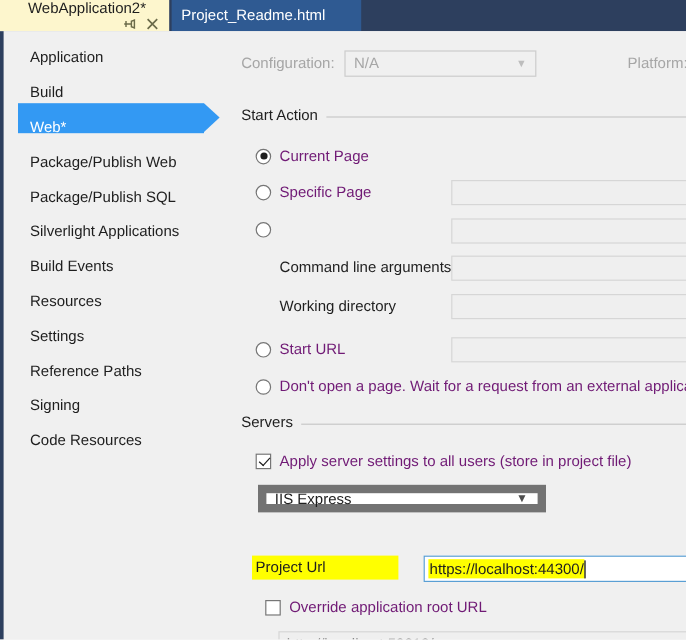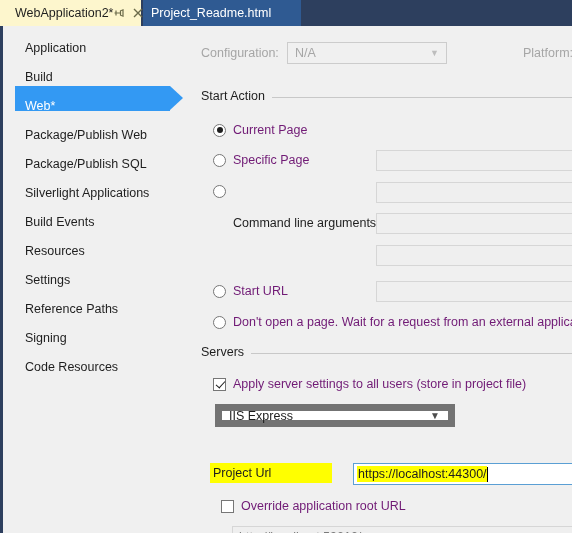--- a/index.html
+++ b/index.html
@@ -40,21 +40,22 @@
     display: flex;
     align-items: center;
     box-sizing: border-box;
     white-space: nowrap;
   }
   .tab-active {
     left: 0;
     width: 141px;
     background: #fdf6cd;
     color: #1e1e1e;
-    padding-left: 15px;
+    padding-left: 4px;
+    flex-direction: column;
   }
   .tab-active .tab-title {
     font-size: 12.5px;
     color: #1e1e1e;
   }
   .tab-inactive {
     left: 143px;
     width: 158px;
     background: #2f5a92;
     color: #ffffff;
@@ -433,20 +434,21 @@
       <span></span>
     </div>
 
     
     <span class="field-label" style="left:43px; top:190px;">Command line arguments</span>
     <div class="textbox-disabled" style="left:186px; top:187px; width:205px;">
       <span></span>
     </div>
 
     
+    <span class="field-label" style="left:43px; top:222px;">Working directory</span>
     <div class="textbox-disabled" style="left:186px; top:219px; width:205px;">
       <span></span>
     </div>
 
     
     <div class="radio-row" style="left:23px; top:258px;">
       <span class="radio"></span>
       <span>Start URL</span>
     </div>
     <div class="textbox-disabled" style="left:186px; top:255px; width:205px;">

